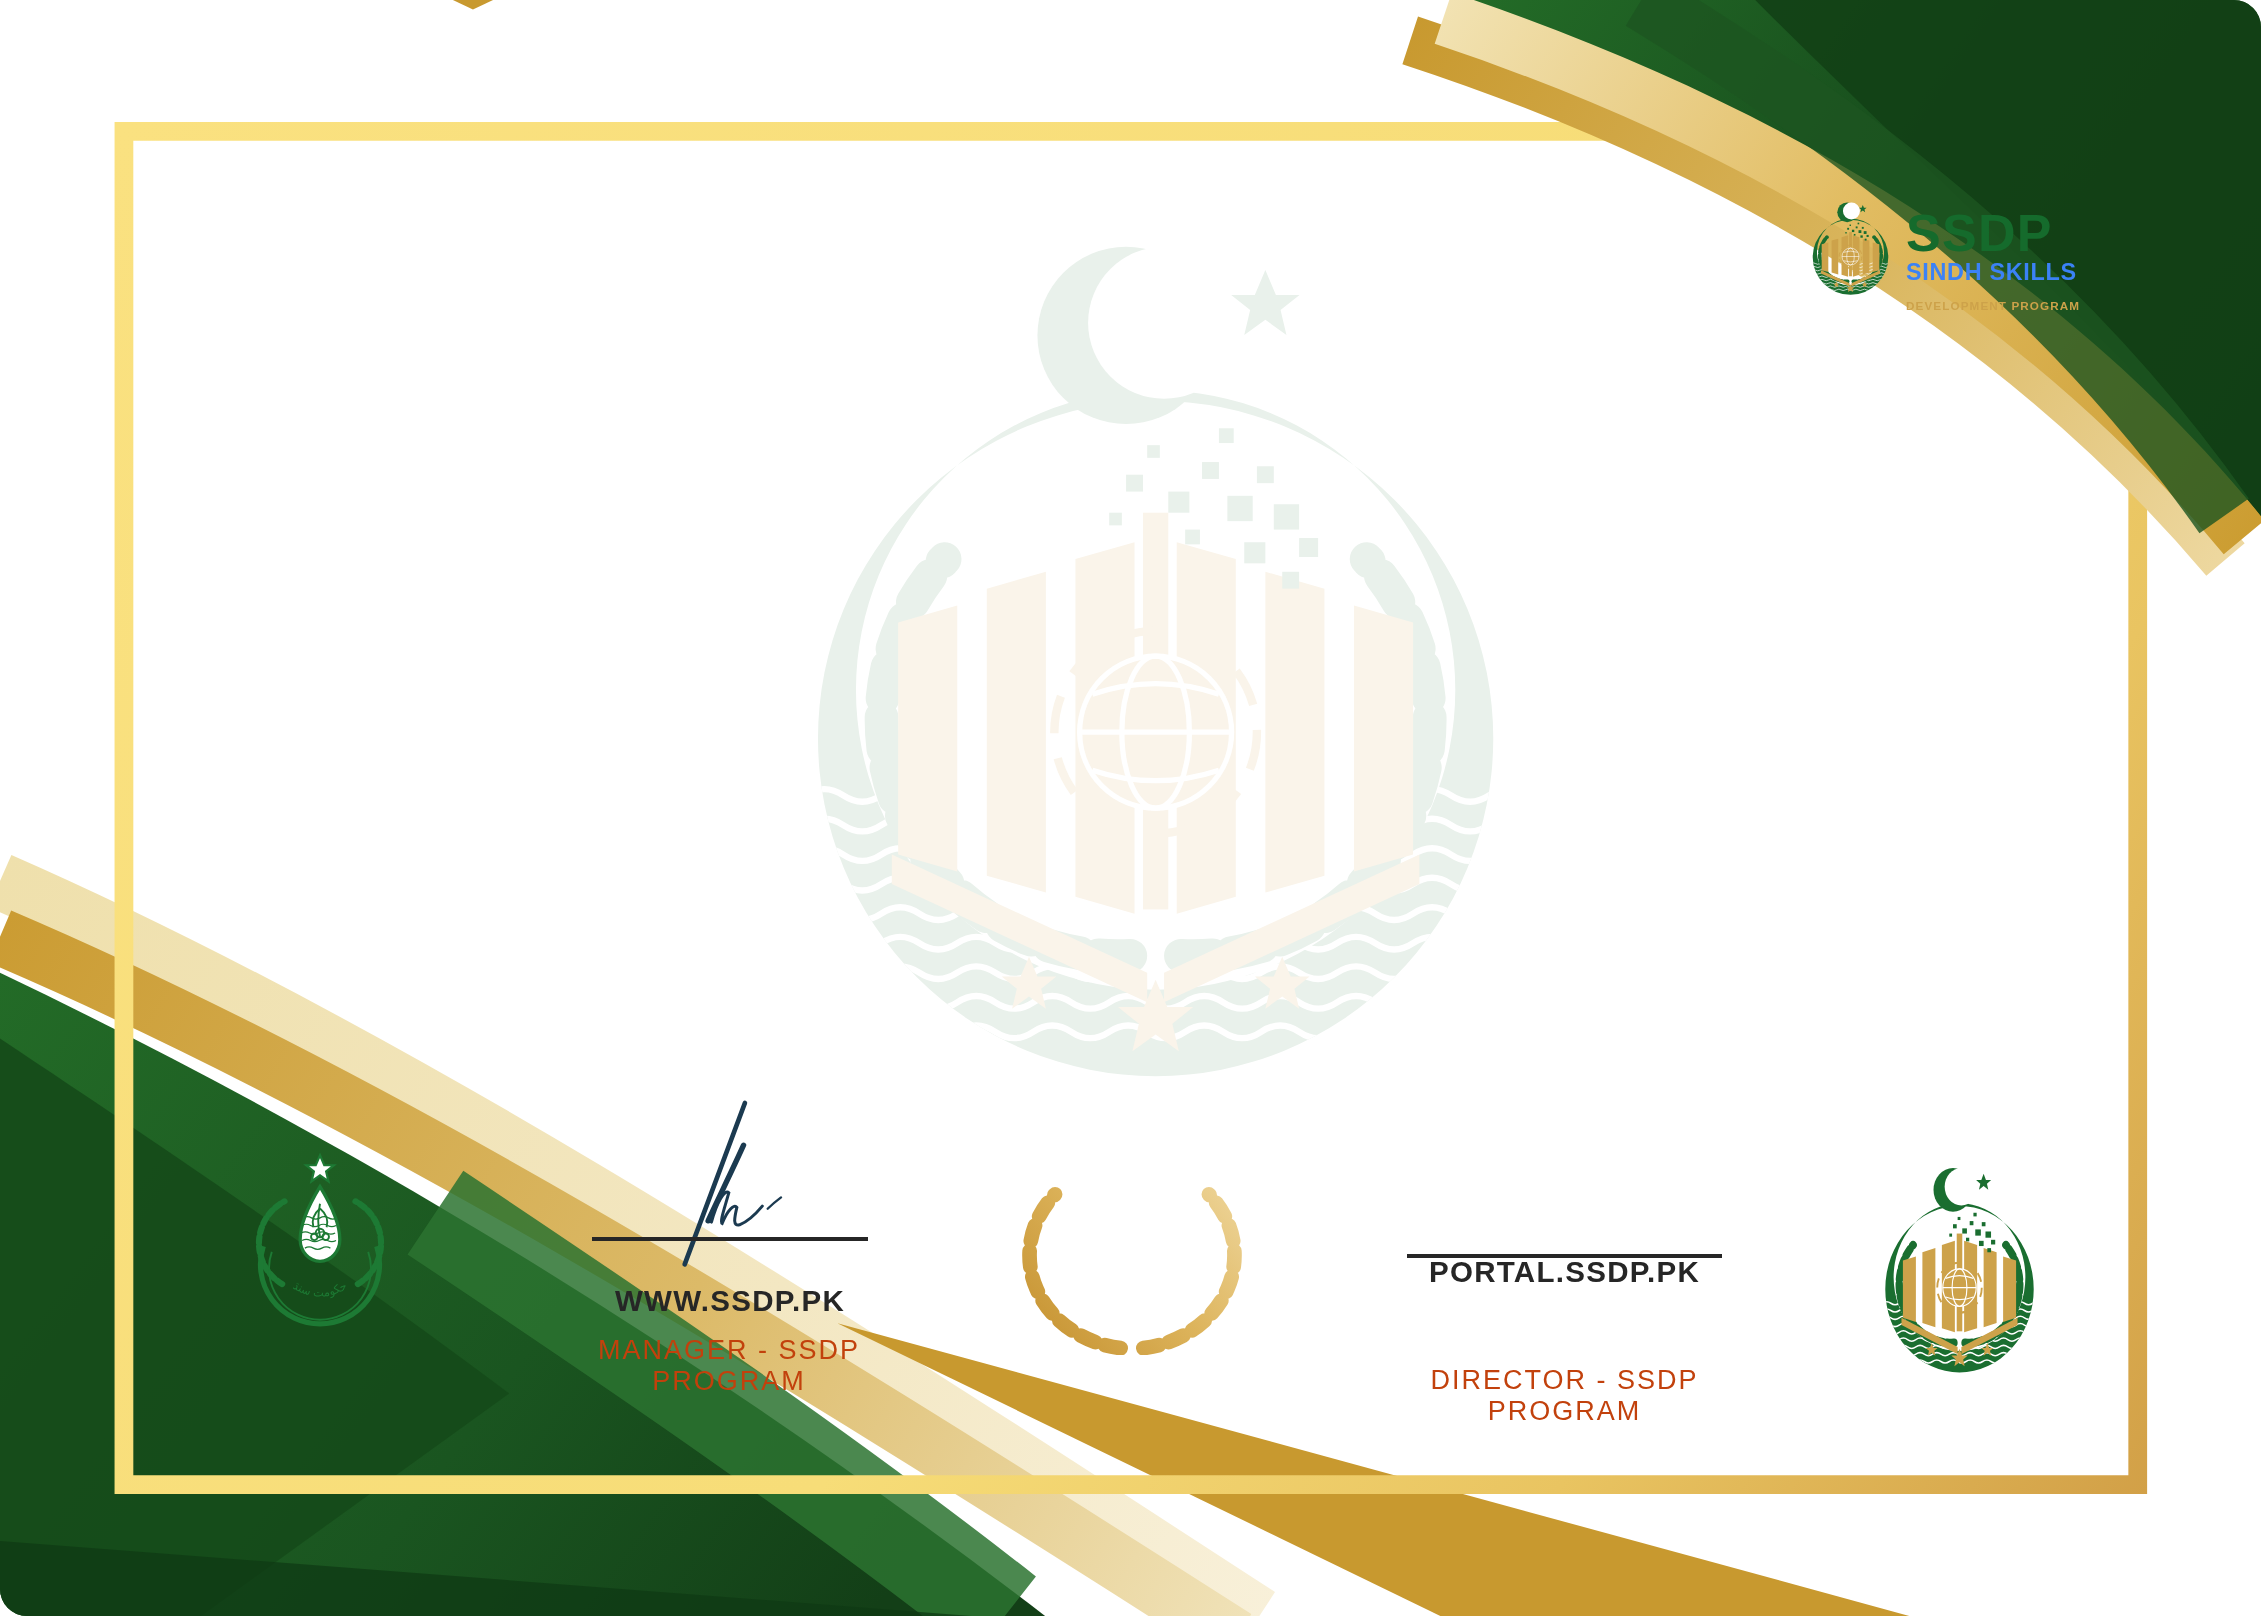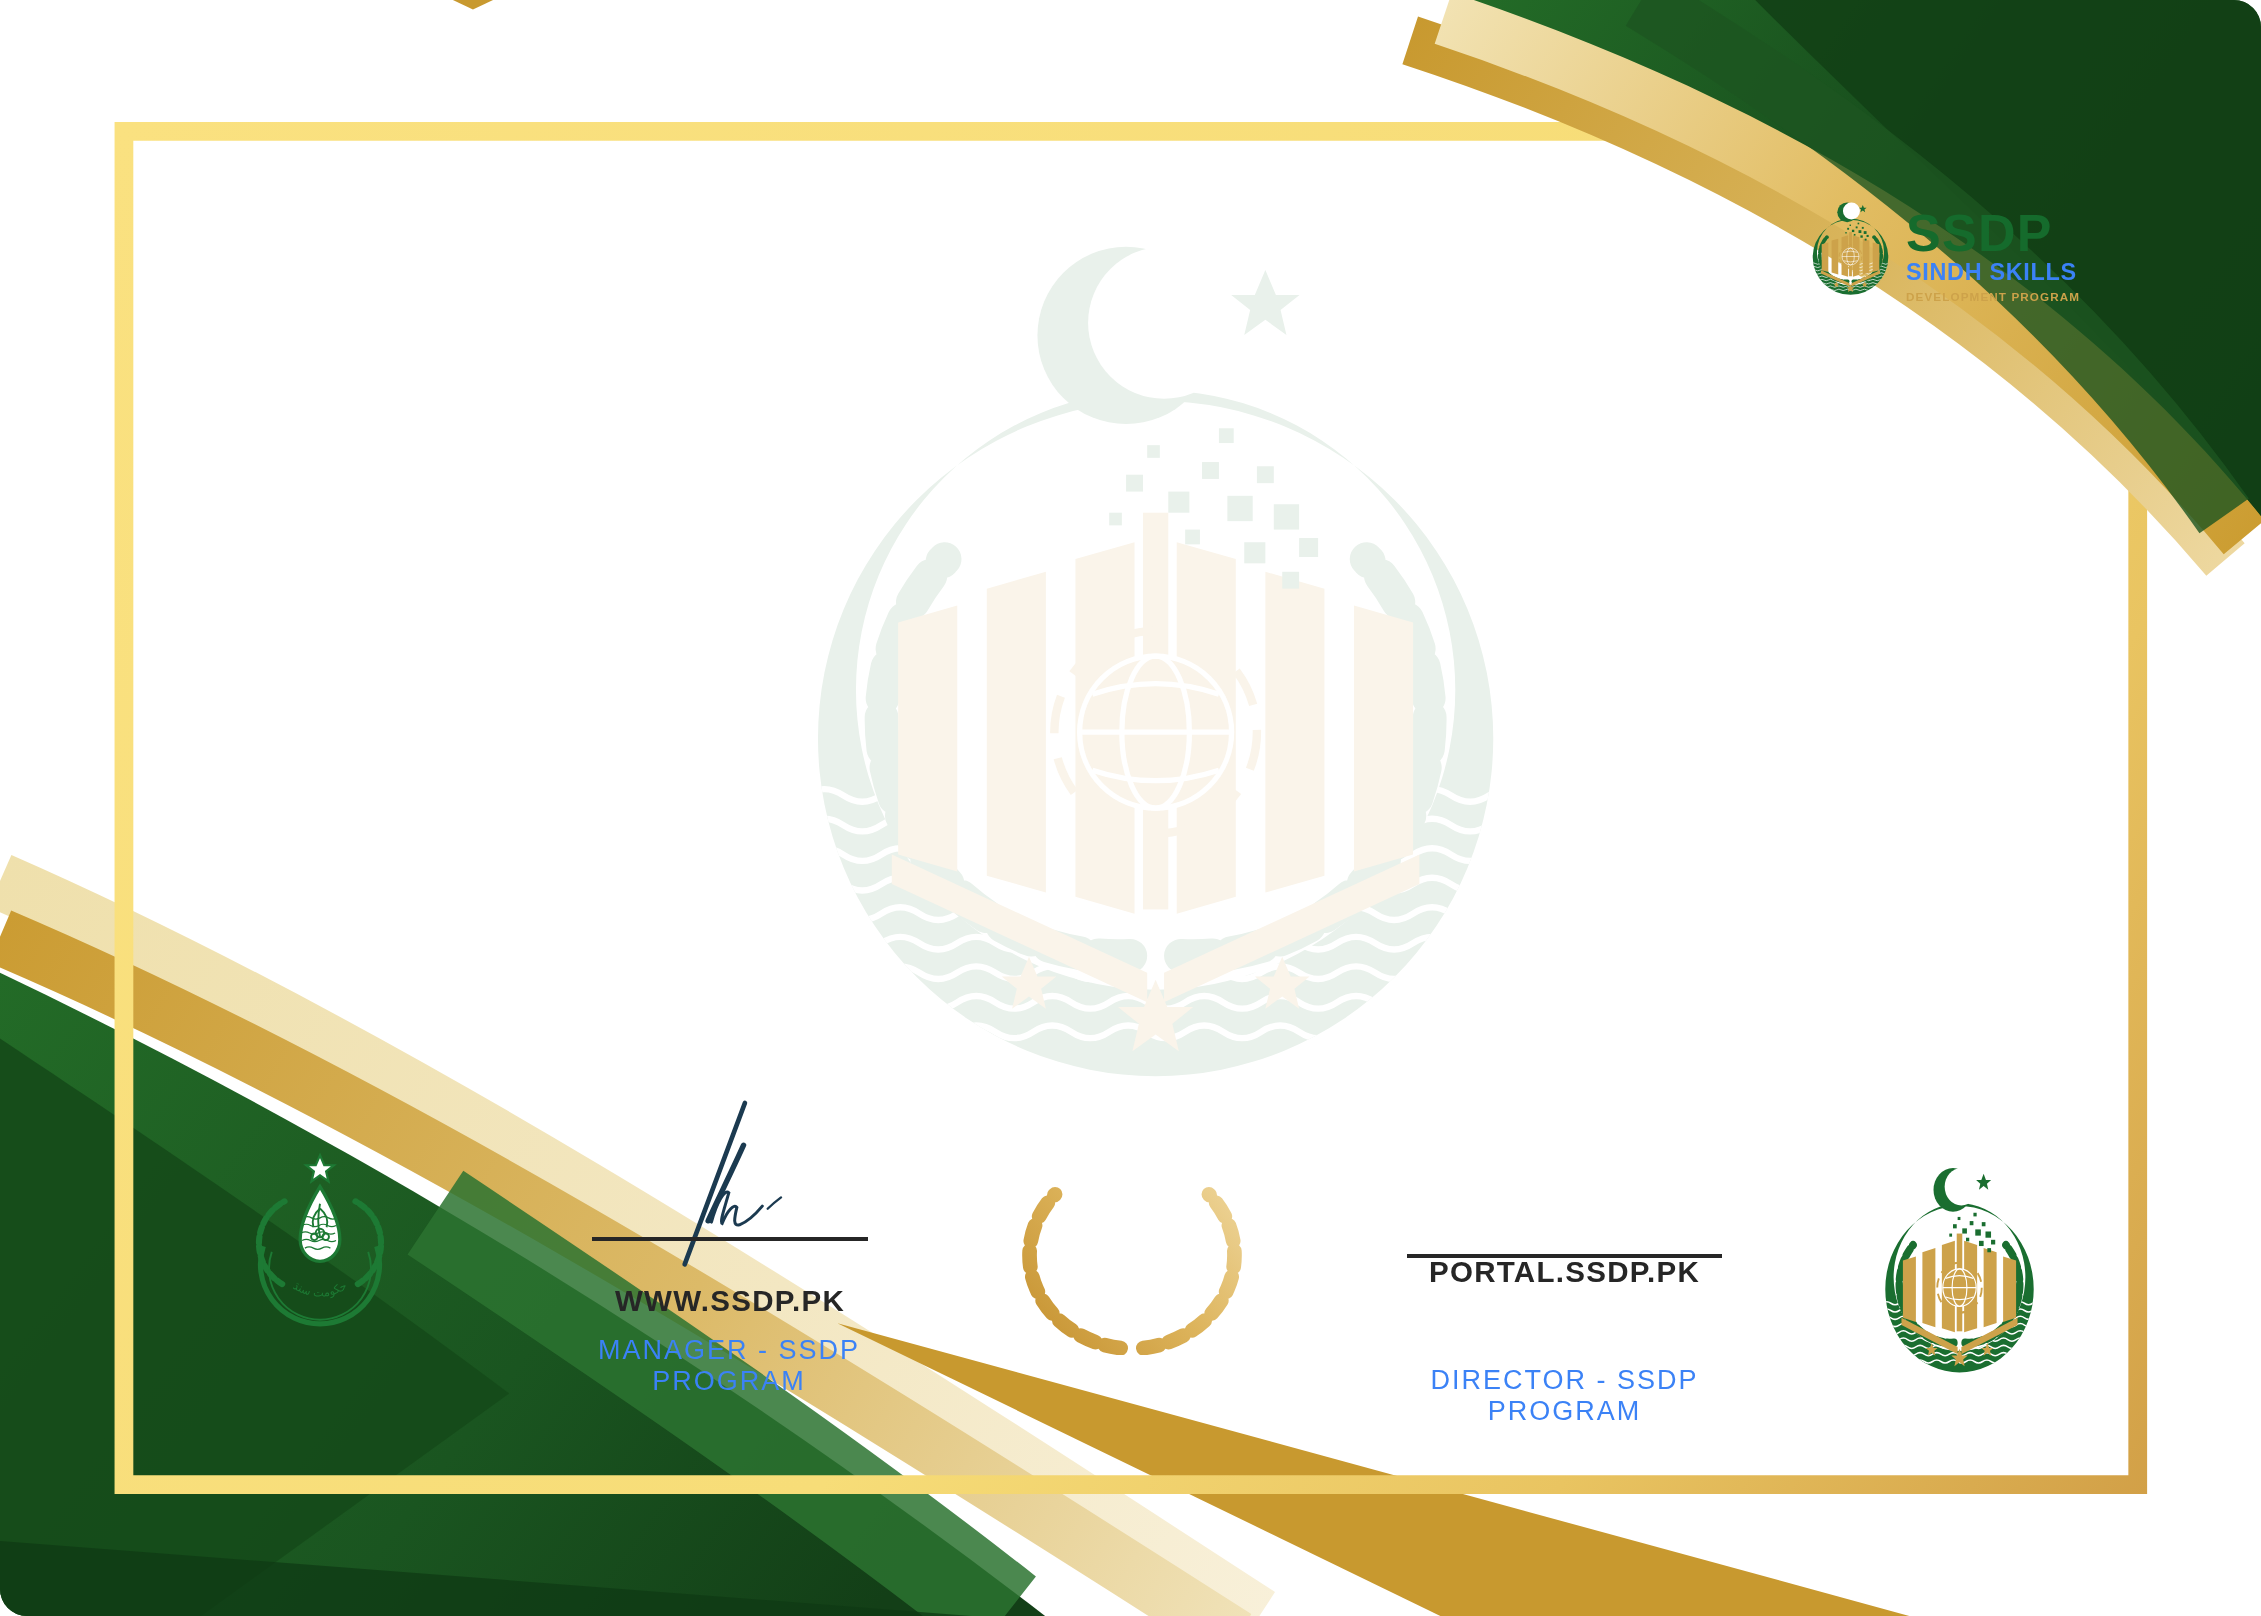--- a/index.html
+++ b/index.html
@@ -9,26 +9,26 @@
   .abs{position:absolute;}
 
   
   .emblem-full{--g:#1a6e30;--o:#cda24a;}
   .emblem-faint{--g:#e9f1eb;--o:#faf4ea;}
 
   
   .logo-text{position:absolute;left:1906px;top:210px;display:flex;flex-direction:column;align-items:flex-start;}
   .logo-acronym{font-size:52px;font-weight:800;letter-spacing:1.3px;color:#156b2c;line-height:47px;}
   .logo-line1{font-size:23.4px;font-weight:800;letter-spacing:0.7px;color:#3b82f6;line-height:27px;margin-top:2px;}
-  .logo-line2{font-size:11.7px;font-weight:800;letter-spacing:1.1px;color:#cda24a;line-height:13.4px;margin-top:4px;}
+  .logo-line2{font-size:11.7px;font-weight:800;letter-spacing:1.1px;color:#cda24a;line-height:13.4px;margin-top:13px;}
 
   
   .sig-line{position:absolute;height:4px;background:#262626;}
   .sig-url{position:absolute;text-align:center;font-size:29.5px;font-weight:800;letter-spacing:1.3px;color:#262626;}
-  .sig-role{position:absolute;text-align:center;font-size:27px;font-weight:400;letter-spacing:2px;color:#3b82f6;}
+  .sig-role{position:absolute;text-align:center;font-size:27px;font-weight:400;letter-spacing:2px;color:#c2410c;}
   .sig-script{position:absolute;text-align:center;font-family:"DejaVu Serif", serif;font-style:italic;font-size:52px;color:#121212;letter-spacing:0.7px;}
 </style>
 </head>
 <body>
 
 <div class="canvas">
 
   <svg class="bg-svg" viewBox="0 0 3375 2412" aria-hidden="true">
     <defs>
 

